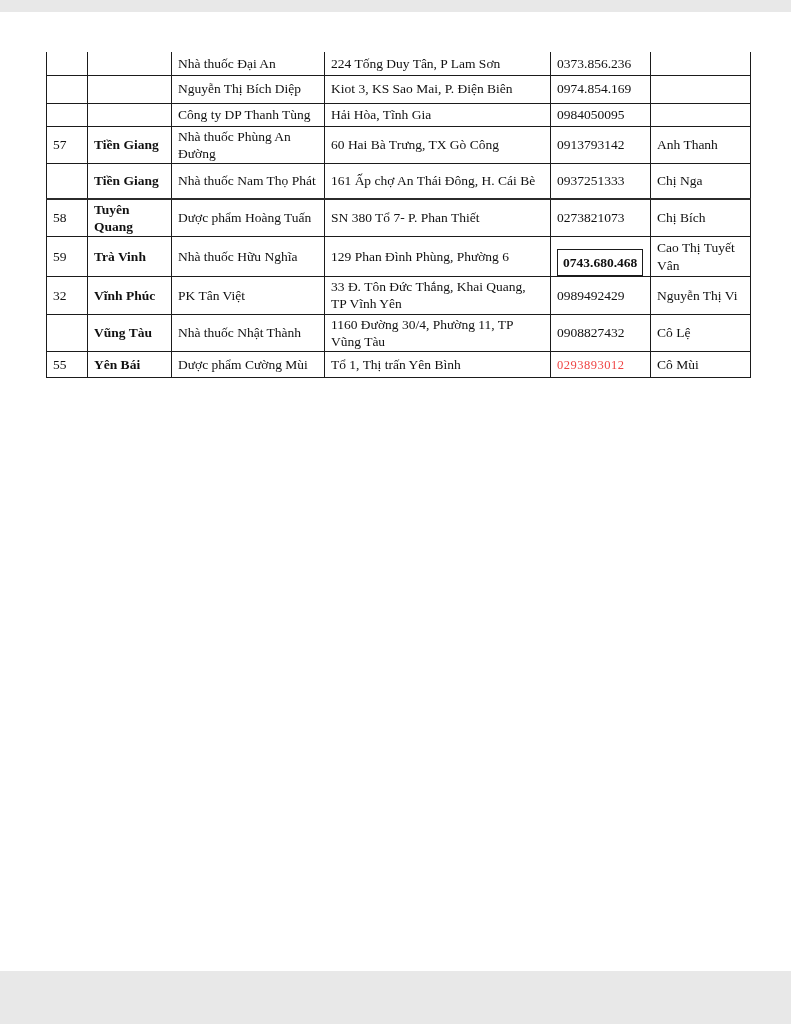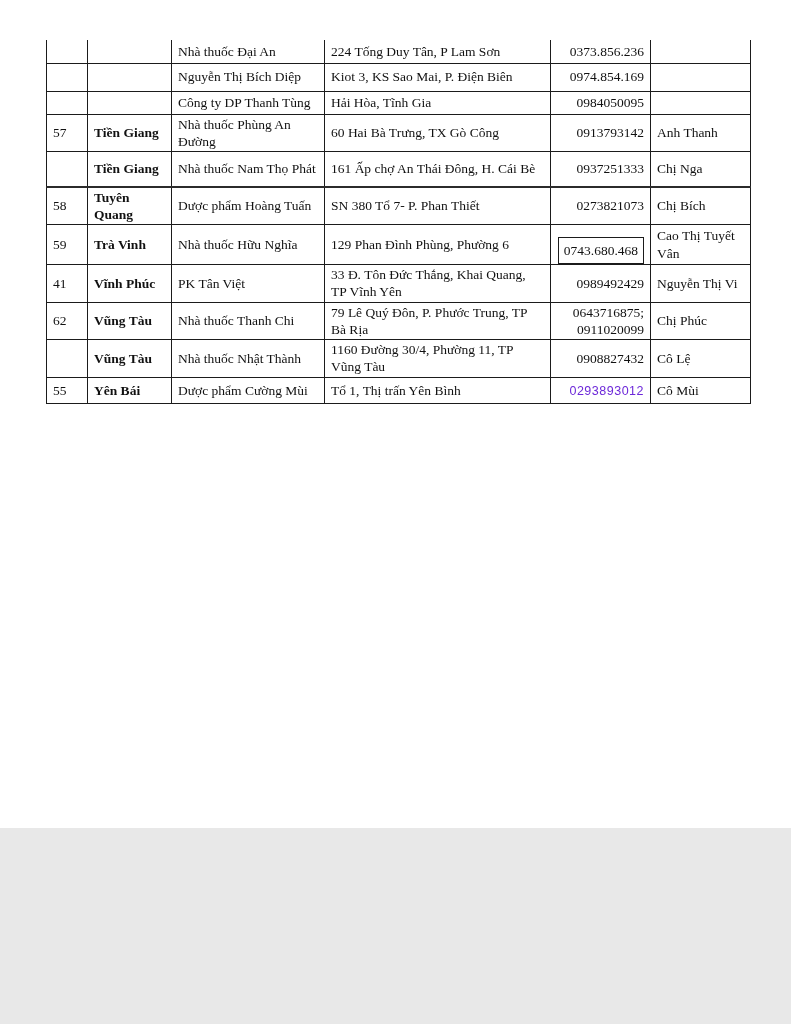--- a/index.html
+++ b/index.html
@@ -1,22 +1,22 @@
 <!DOCTYPE html>
 <html><head>
 <meta charset="utf-8">
 <style>
   html,body{margin:0;padding:0;background:#e8e8e8;}
   .page{
     position:relative;
-    width:791px;height:828px;
+    width:791px;height:959px;
     background:#ffffff;
     font-family:"Liberation Serif", serif;
     color:#111111;
-    margin:0 auto;
+    margin:12px auto;
     overflow:hidden;
   }
   .doc-table{
     position:absolute;
     left:46px;top:40px;
     width:704px;
     border-collapse:collapse;
     table-layout:fixed;
     font-size:13.5px;
     line-height:1.28;
@@ -24,35 +24,35 @@
   .doc-table td{
     border:1px solid #1b1b1b;
     padding:1px 6px;
     vertical-align:middle;
     overflow:hidden;
     word-wrap:break-word;
   }
   .doc-table tr:first-child td{border-top:none;}
   .c-num{padding:1px 2px;}
   .c-prov{padding-left:8px;font-weight:bold;}
-  .c-phone{text-align:right;padding:1px 3px;}
+  .c-phone{text-align:left;padding:1px 3px;}
   .thick-top td{border-top:2px solid #2b2b2b;}
-  .no-right{border-right-style:hidden;}
+  .no-right{border-right-style:hidden;font-weight:bold;}
   .phone-box{
     display:inline-block;
     border:1px solid #1b1b1b;
     padding:4px 5px 3px 5px;
     position:relative;
     top:6px;
     background:#ffffff;
   }
   .mono-phone{
-    font-family:Liberation Sans, sans-serif;
+    font-family:Liberation Serif, serif;
     font-size:12.5px;
-    color:#6d28d9;
+    color:#ef4444;
     letter-spacing:0.5px;
   }
   .h23{height:23px}.h26{height:26px}.h28{height:28px}.h33{height:33px}
   .h35{height:35px}.h37{height:37px}.h40{height:40px}
 </style>
 </head>
 <body>
 
 <div class="page">
   <table class="doc-table">
@@ -117,34 +117,26 @@
         <td class="c-num">59</td>
         <td class="c-prov">Trà Vinh</td>
         <td>Nhà thuốc Hữu Nghĩa</td>
         <td>129 Phan Đình Phùng, Phường 6</td>
         <td class="c-phone no-right">
           <span class="phone-box">0743.680.468</span>
         </td>
         <td>Cao Thị Tuyết Vân</td>
       </tr>
       <tr class="h35">
-        <td class="c-num">41</td>
+        <td class="c-num">32</td>
         <td class="c-prov">Vĩnh Phúc</td>
         <td>PK Tân Việt</td>
         <td>33 Đ. Tôn Đức Thắng, Khai Quang, TP Vĩnh Yên</td>
         <td class="c-phone">0989492429</td>
         <td>Nguyễn Thị Vi</td>
-      </tr>
-      <tr class="h37">
-        <td class="c-num">62</td>
-        <td class="c-prov">Vũng Tàu</td>
-        <td>Nhà thuốc Thanh Chi</td>
-        <td>79 Lê Quý Đôn, P. Phước Trung, TP Bà Rịa</td>
-        <td class="c-phone">0643716875; 0911020099</td>
-        <td>Chị Phúc</td>
       </tr>
       <tr class="h35">
         <td class="c-num"></td>
         <td class="c-prov">Vũng Tàu</td>
         <td>Nhà thuốc Nhật Thành</td>
         <td>1160 Đường 30/4, Phường 11, TP Vũng Tàu</td>
         <td class="c-phone">0908827432</td>
         <td>Cô Lệ</td>
       </tr>
       <tr class="h26">

